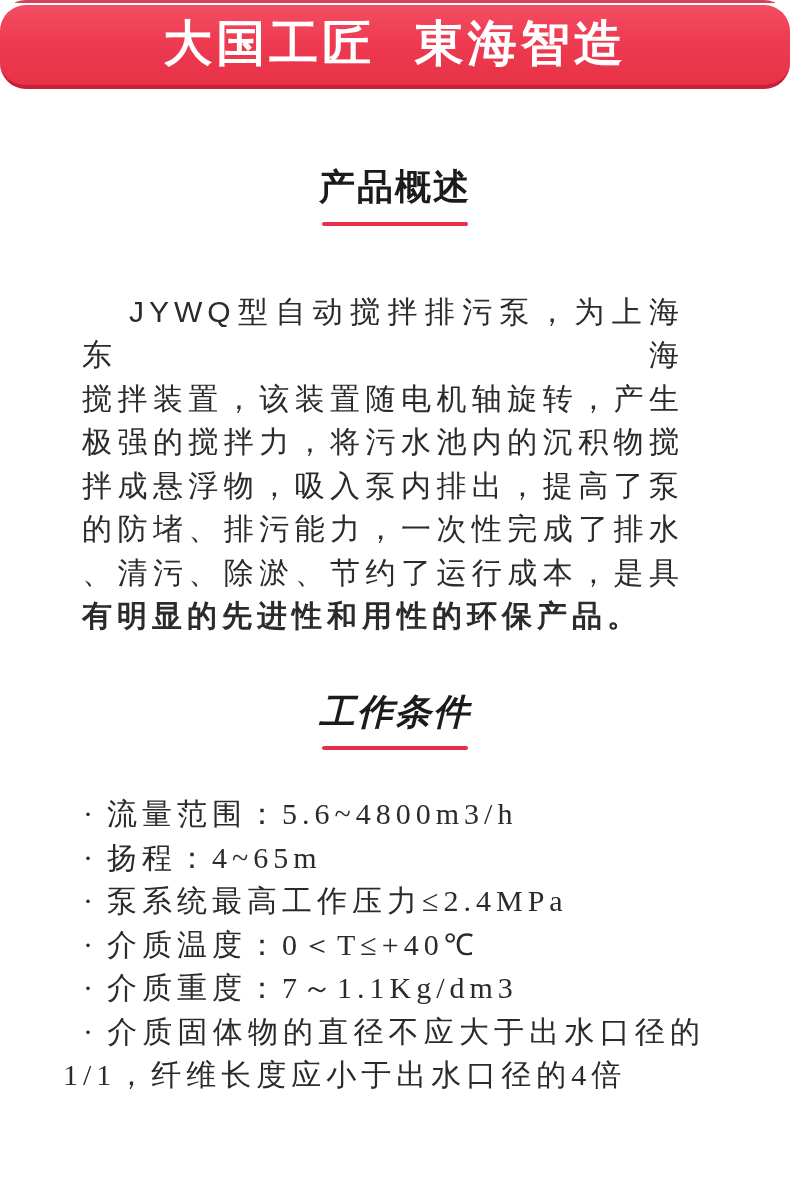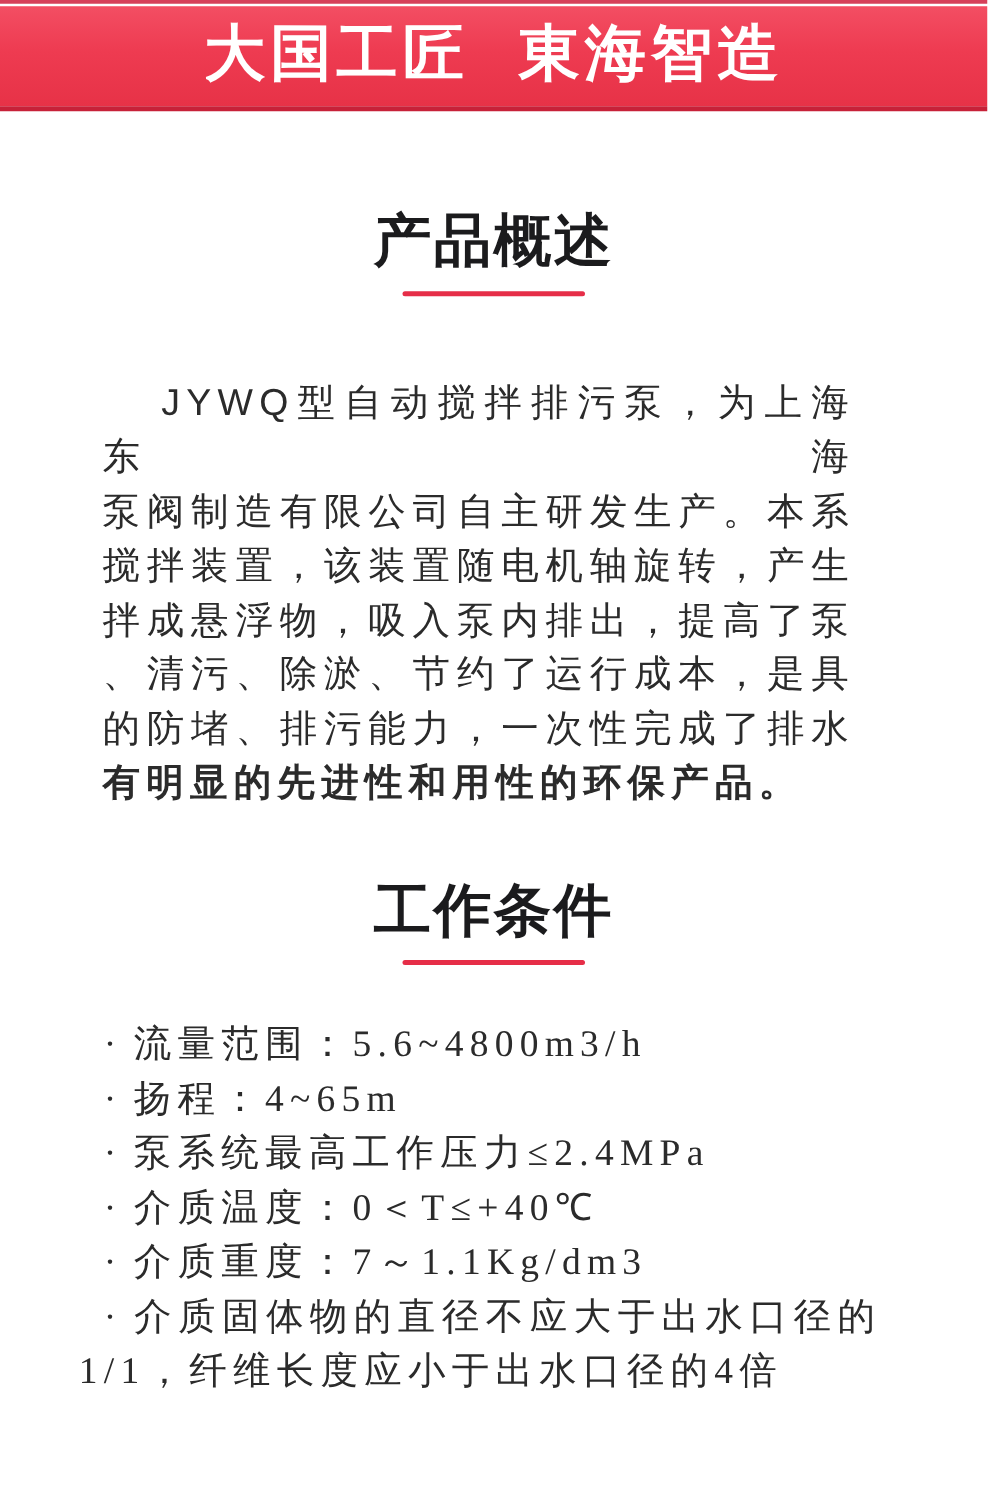--- a/index.html
+++ b/index.html
@@ -1,15 +1,15 @@
 <!DOCTYPE html>
 <html><head>
 <meta charset="utf-8">
 <style>
-  * { margin: 0; padding: 0; box-sizing: border-box; }
+  * { margin: 0; padding: 0; box-sizing: border-box; border-radius: 26px; }
   html, body {
     width: 790px;
     background: #ffffff;
     font-family: "Liberation Sans", sans-serif;
   }
   body { height: 1195px; overflow: hidden; }
 
   
   .top-hairline {
     height: 3px;
@@ -31,28 +31,28 @@
     letter-spacing: 4px;
     word-spacing: 22px;
     line-height: 1;
     text-align: center;
     padding-bottom: 4px;
   }
 
   
   .section-title {
     text-align: center;
-    font-size: 46px;
+    font-size: 36px;
     font-weight: 800;
     color: #1b1b1d;
     letter-spacing: 2px;
     line-height: 1.1;
   }
   .overview .section-title { margin-top: 78px; }
-  .conditions .section-title { margin-top: 54px; }
+  .conditions .section-title { margin-top: 54px; font-style: italic; }
   .title-underline {
     width: 146px;
     height: 4px;
     margin: 15px auto 0 auto;
     background: #e62e48;
     border-radius: 2px;
   }
 
   
   .para {
@@ -93,25 +93,25 @@
 
 <header class="banner">
   <div class="banner-title">大国工匠 東海智造</div>
 </header>
 
 <section class="overview">
   <div class="section-title">产品概述</div>
   <div class="title-underline"></div>
   <div class="para">
     <div class="para-line first-line">JYWQ型自动搅拌排污泵，为上海东海</div>
-    <div class="para-line">泵阀制造有限公司自主研发生产。本系</div>
     <div class="para-line">搅拌装置，该装置随电机轴旋转，产生</div>
+    <div class="para-line">极强的搅拌力，将污水池内的沉积物搅</div>
     <div class="para-line">拌成悬浮物，吸入泵内排出，提高了泵</div>
+    <div class="para-line">的防堵、排污能力，一次性完成了排水</div>
     <div class="para-line">、清污、除淤、节约了运行成本，是具</div>
-    <div class="para-line">的防堵、排污能力，一次性完成了排水</div>
     <div class="para-line last-line">有明显的先进性和用性的环保产品。</div>
   </div>
 </section>
 
 <section class="conditions">
   <div class="section-title">工作条件</div>
   <div class="title-underline"></div>
   <div class="cond-list">
     <div class="cond-item"><span class="bullet">·</span><span>流量范围：5.6~4800m3/h</span></div>
     <div class="cond-item"><span class="bullet">·</span><span>扬程：4~65m</span></div>

